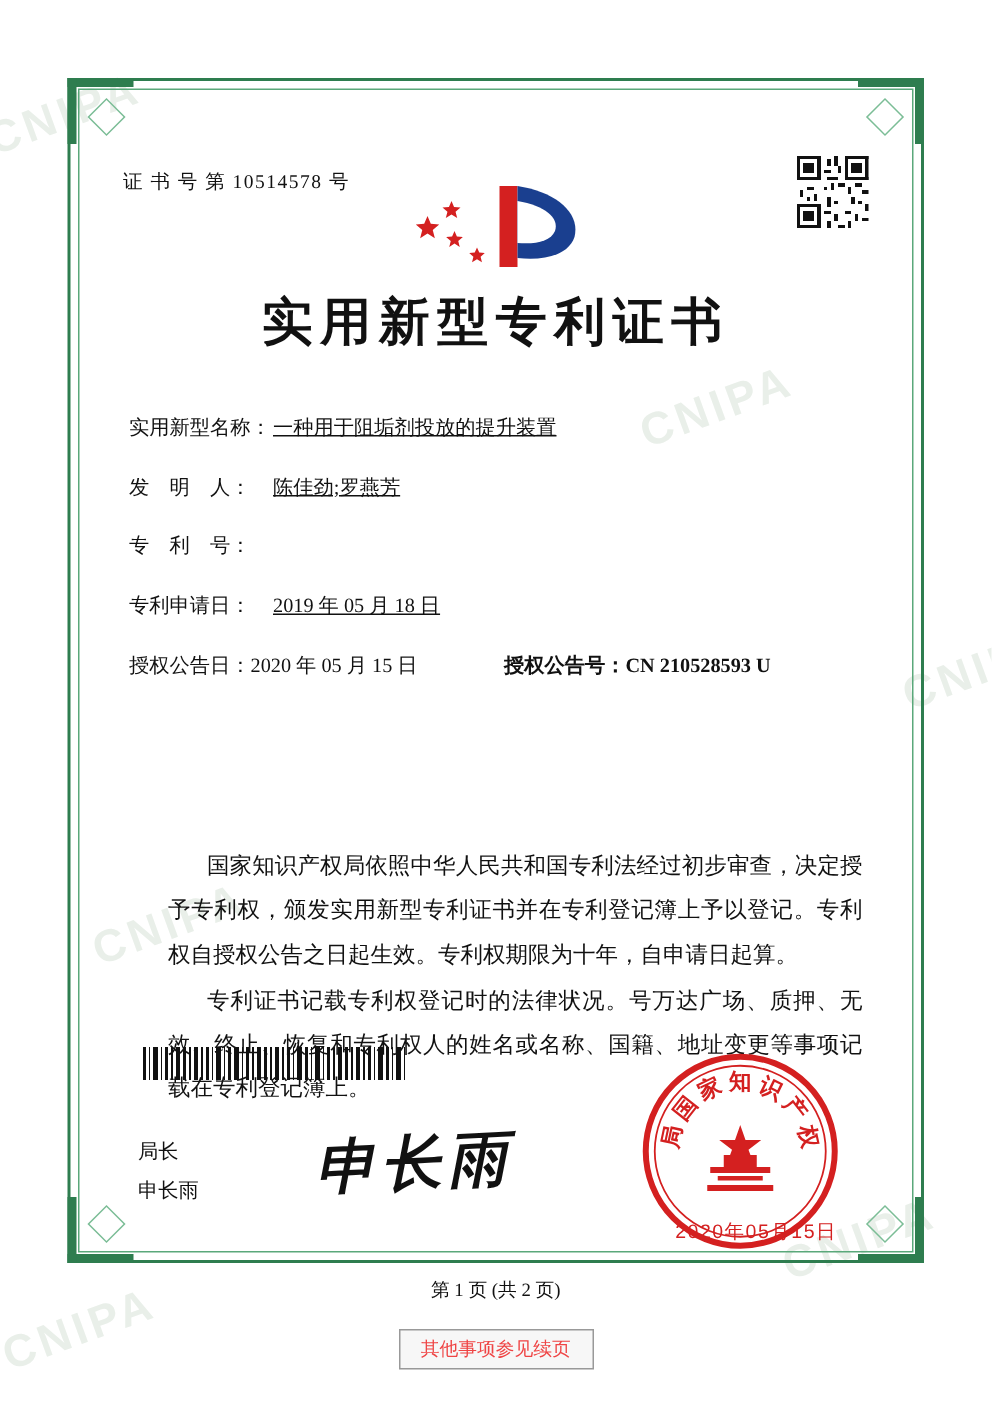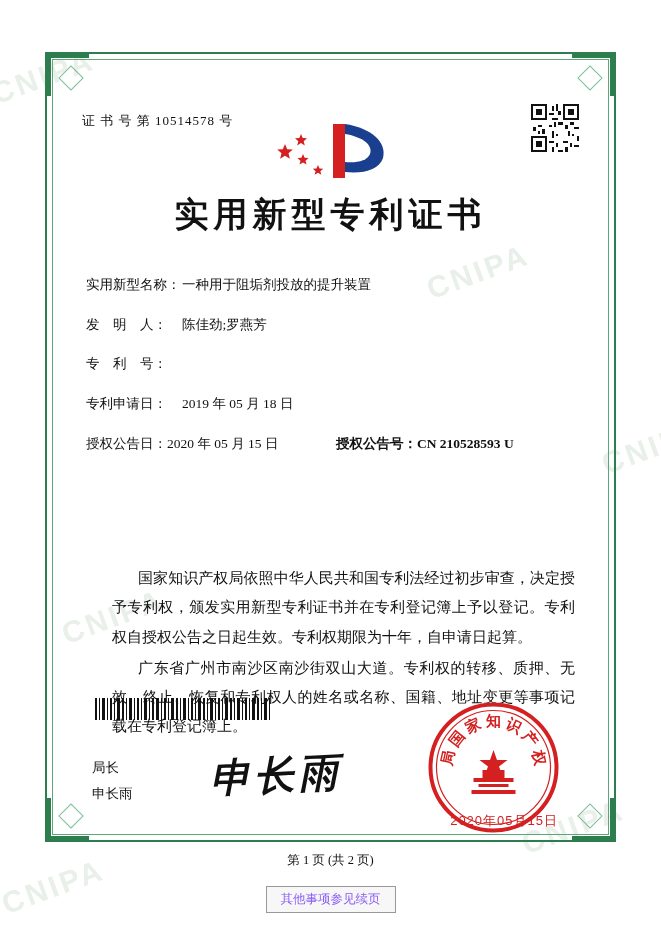--- a/index.html
+++ b/index.html
@@ -112,20 +112,21 @@
     margin-bottom:14px;
     white-space:pre;
   }
   .field-label{
     flex:0 0 auto;
     min-width:96px;
   }
   .field-value{
     flex:1 1 auto;
     white-space:pre-wrap;
+    text-decoration:underline;
   }
   .grant-row{
     display:flex;
   }
   .grant-left{width:250px;}
   .grant-right{flex:1;font-weight:bold;}
 
   .paragraphs{
     position:absolute;
     left:86px;right:86px;top:564px;
@@ -187,21 +188,21 @@
   }
 
   .footer-note{
     position:absolute;
     left:50%;top:886px;
     transform:translateX(-50%);
     border:1px solid #999;
     background:#f7f7f7;
     padding:4px 14px;
     font-size:12.5px;
-    color:#8b5cf6;
+    color:#ef4444;
   }
 </style>
 </head>
 <body>
 
 <div class="watermark" style="left:-10px;top:60px;transform:rotate(-20deg);">CNIPA</div>
 <div class="watermark" style="left:425px;top:255px;transform:rotate(-20deg);">CNIPA</div>
 <div class="watermark" style="left:600px;top:430px;transform:rotate(-20deg);">CNIPA</div>
 <div class="watermark" style="left:60px;top:600px;transform:rotate(-20deg);">CNIPA</div>
 <div class="watermark" style="left:0px;top:870px;transform:rotate(-20deg);">CNIPA</div>
@@ -306,21 +307,21 @@
         <span class="field-label">授权公告日：</span><span>2020 年 05 月 15 日</span>
       </div>
       <div class="grant-right">
         <span class="field-label">授权公告号：</span><span>CN 210528593 U</span>
       </div>
     </div>
   </div>
 
   <div class="paragraphs">
     <p>国家知识产权局依照中华人民共和国专利法经过初步审查，决定授予专利权，颁发实用新型专利证书并在专利登记簿上予以登记。专利权自授权公告之日起生效。专利权期限为十年，自申请日起算。</p>
-    <p>广东省广州市南沙区南沙街双山大道。专利权的转移、质押、无效、终止、恢复和专利权人的姓名或名称、国籍、地址变更等事项记载在专利登记簿上。</p>
+    <p>专利证书记载专利权登记时的法律状况。号万达广场、质押、无效、终止、恢复和专利权人的姓名或名称、国籍、地址变更等事项记载在专利登记簿上。</p>
   </div>
 
   <svg class="barcode" viewBox="0 0 175 22" shape-rendering="crispEdges">
     <g fill="#111">
       <rect x="0" y="0" width="2" height="22"></rect>
         <rect x="4" y="0" width="1" height="22"></rect>
       <rect x="7" y="0" width="3" height="22"></rect>
         <rect x="12" y="0" width="1" height="22"></rect>
       <rect x="15" y="0" width="2" height="22"></rect>
         <rect x="19" y="0" width="1" height="22"></rect>

